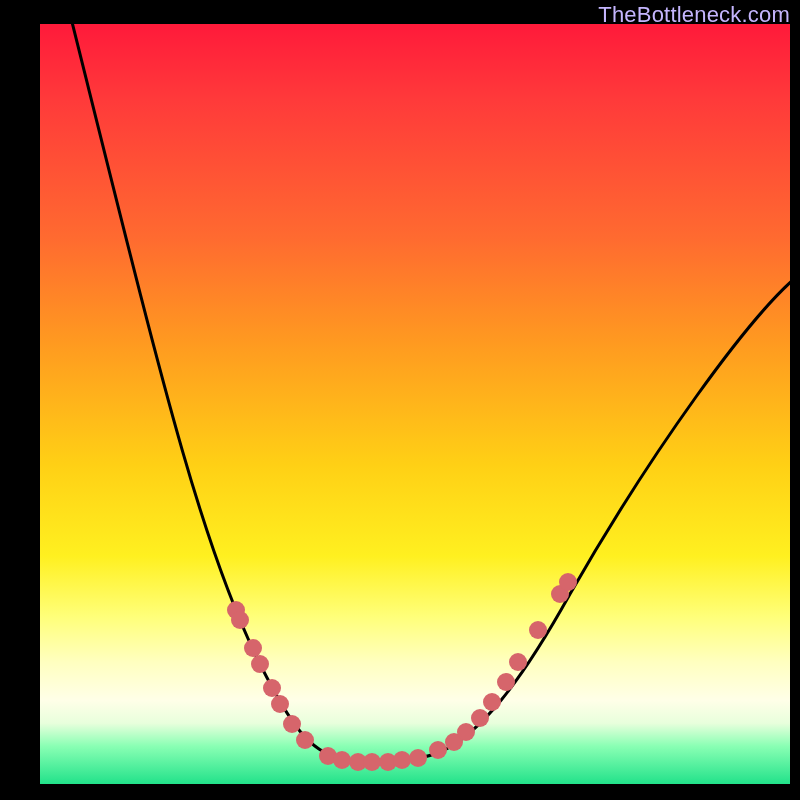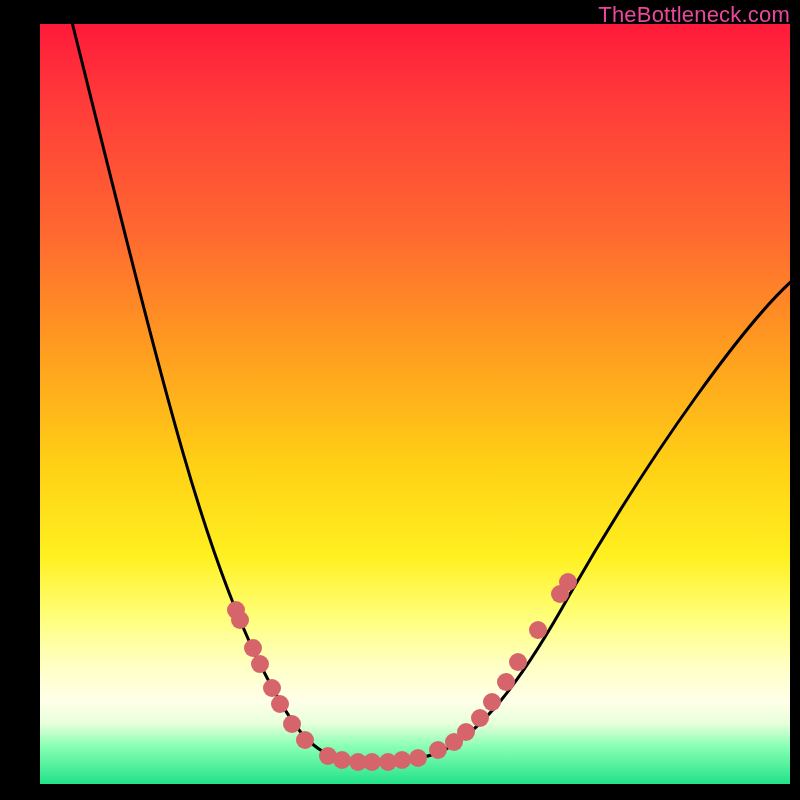--- a/index.html
+++ b/index.html
@@ -37,21 +37,21 @@
       #ffffe8 89%,
       #e8ffdc 92%,
       #8affb4 95%,
       #22e28a 100%
     );
   }
   .watermark {
     position: absolute;
     top: 2px;
     right: 10px;
-    color: #ec4899;
+    color: #c4b5fd;
     font-size: 22px;
     font-weight: 500;
     letter-spacing: 0.2px;
     user-select: none;
     z-index: 3;
   }
   svg.curve {
     position: absolute;
     left: 0;
     top: 0;

